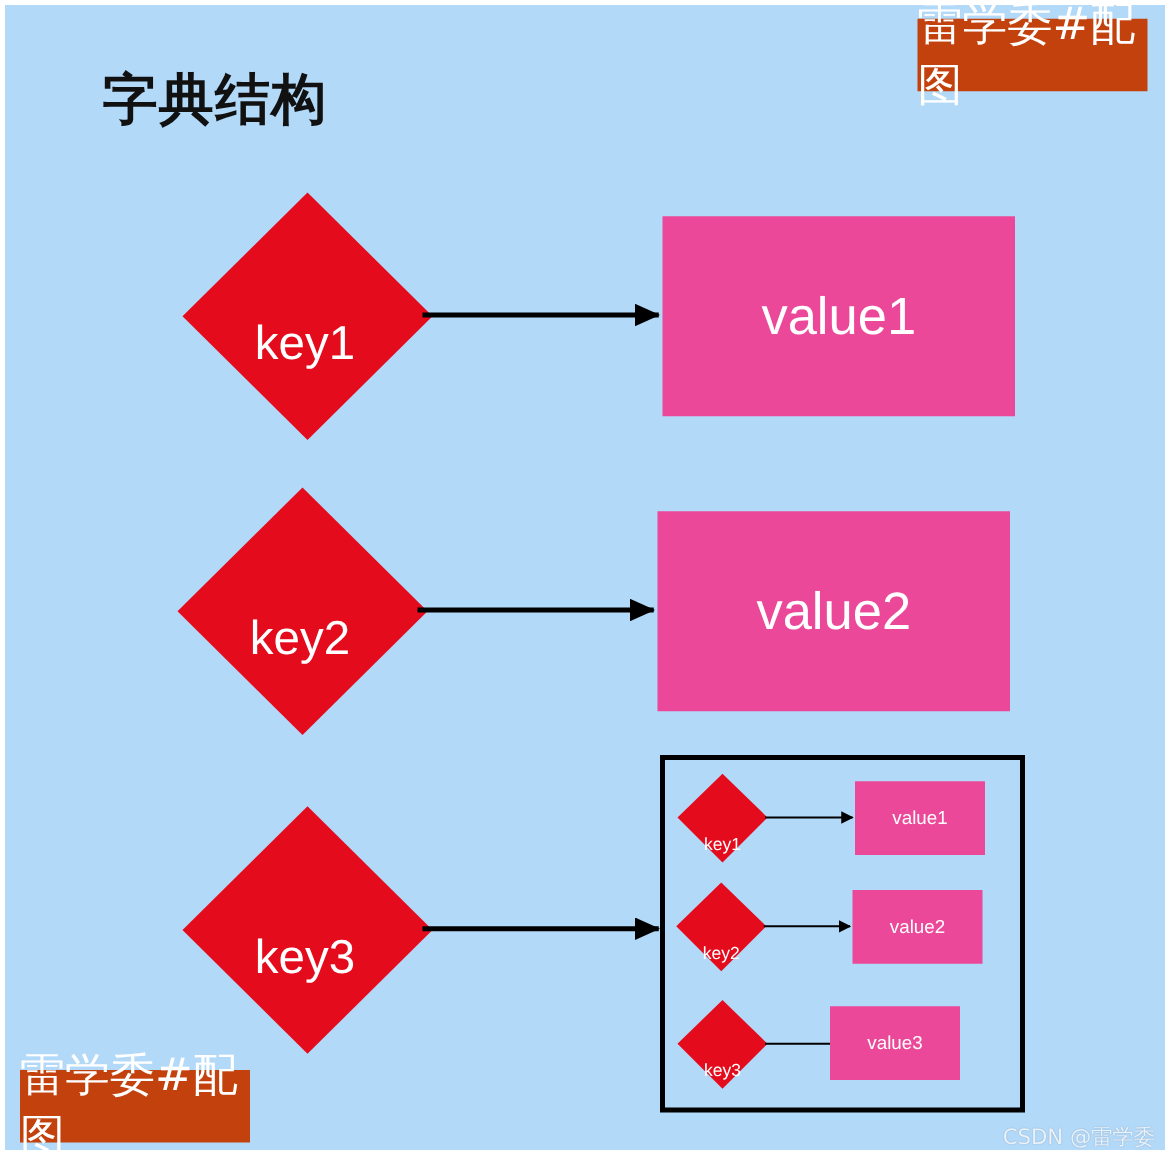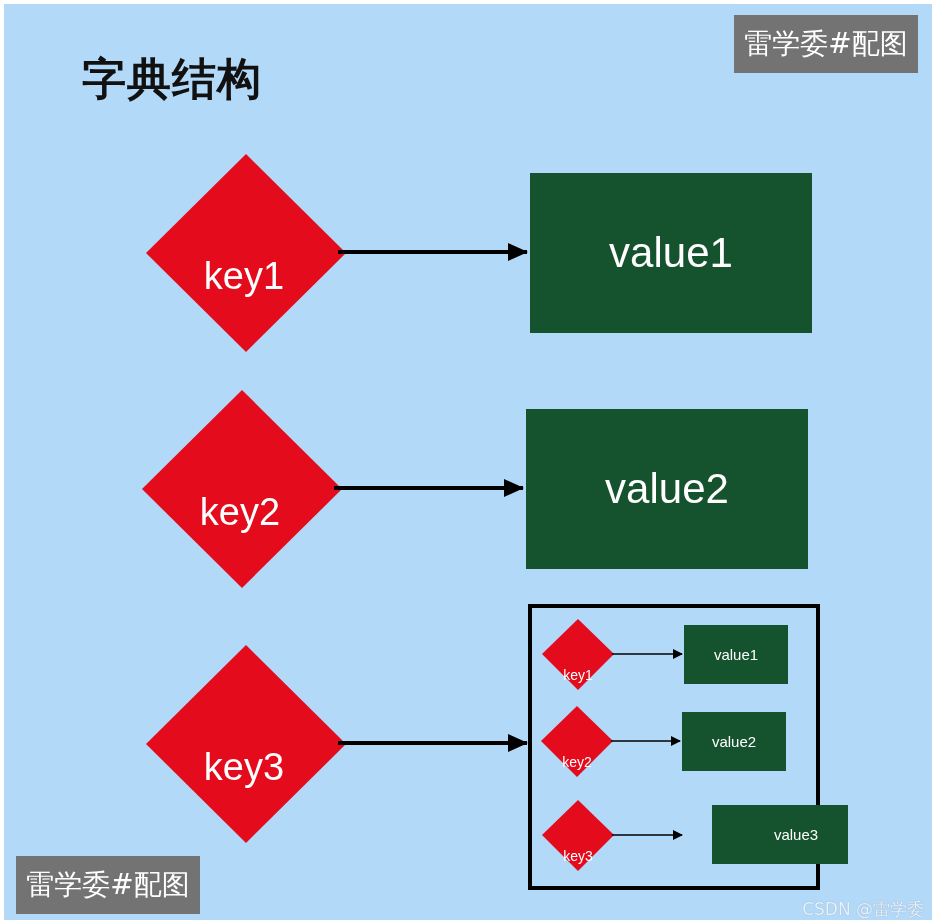--- a/index.html
+++ b/index.html
@@ -1,23 +1,23 @@
 <!DOCTYPE html>
 <html><head>
 <meta charset="utf-8">
 <style>
   html, body { margin: 0; padding: 0; }
   body { width: 936px; height: 924px; position: relative; overflow: hidden; background: #ffffff; font-family: "Liberation Sans", "DejaVu Sans", sans-serif; }
   .canvas { position: absolute; left: 4px; top: 4px; width: 928px; height: 916px; background: #b3d9f9; }
   .title { position: absolute; left: 42px; top: 50px; font-size: 44px; font-weight: bold; color: #111111; font-family: "DejaVu Sans", sans-serif; letter-spacing: 1px; margin-left: 40px; }
-  .tag { position: absolute; background: #737373; color: #ffffff; font-family: "DejaVu Sans", sans-serif; font-size: 28px; display: flex; align-items: center; justify-content: center; }
+  .tag { position: absolute; background: #c2410c; color: #ffffff; font-family: "DejaVu Sans", sans-serif; font-size: 36px; display: flex; align-items: center; justify-content: center; }
   .tag-top { left: 734px; top: 15px; width: 184px; height: 58px; }
   .tag-bottom { left: 16px; top: 856px; width: 184px; height: 58px; }
   svg.layer { position: absolute; left: 0; top: 0; width: 936px; height: 924px; }
-  .box { position: absolute; background: #14532d; color: #ffffff; display: flex; align-items: center; justify-content: center; font-family: "Liberation Sans", sans-serif; }
+  .box { position: absolute; background: #ec4899; color: #ffffff; display: flex; align-items: center; justify-content: center; font-family: "Liberation Sans", sans-serif; }
   .box-big { font-size: 42px; }
   .box-small { font-size: 15px; }
   .diamond-label { position: absolute; color: #ffffff; font-family: "Liberation Sans", sans-serif; display: flex; align-items: center; justify-content: center; transform: translate(-50%, -50%); white-space: nowrap; margin-top: 20px; }
   .dl-big { font-size: 38px; }
   .dl-small { font-size: 14px; }
   .nested-frame { position: absolute; left: 528px; top: 604px; width: 284px; height: 278px; border: 4px solid #000000; }
   .watermark { position: absolute; right: 12px; bottom: 3px; font-size: 17px; color: #e8f2fb; font-family: "DejaVu Sans", sans-serif; text-shadow: 0 0 1px #7a98b3; margin-left: 30px; }
 </style>
 </head>
 <body>
@@ -63,15 +63,15 @@
 <div class="box box-big" style="left:526px; top:409px; width:282px; height:160px;">value2</div>
 
 <div class="nested-frame"></div>
 
 <div class="diamond-label dl-small" style="left:578px; top:655px;">key1</div>
 <div class="diamond-label dl-small" style="left:577px; top:742px;">key2</div>
 <div class="diamond-label dl-small" style="left:578px; top:836px;">key3</div>
 
 <div class="box box-small" style="left:684px; top:625px; width:104px; height:59px;">value1</div>
 <div class="box box-small" style="left:682px; top:712px; width:104px; height:59px;">value2</div>
-<div class="box box-small" style="left:712px; top:805px; width:104px; height:59px;padding-left:32px;">value3</div>
+<div class="box box-small" style="left:664px; top:805px; width:104px; height:59px;">value3</div>
 
 <div class="watermark">CSDN @雷学委</div>
 
 </body></html>

